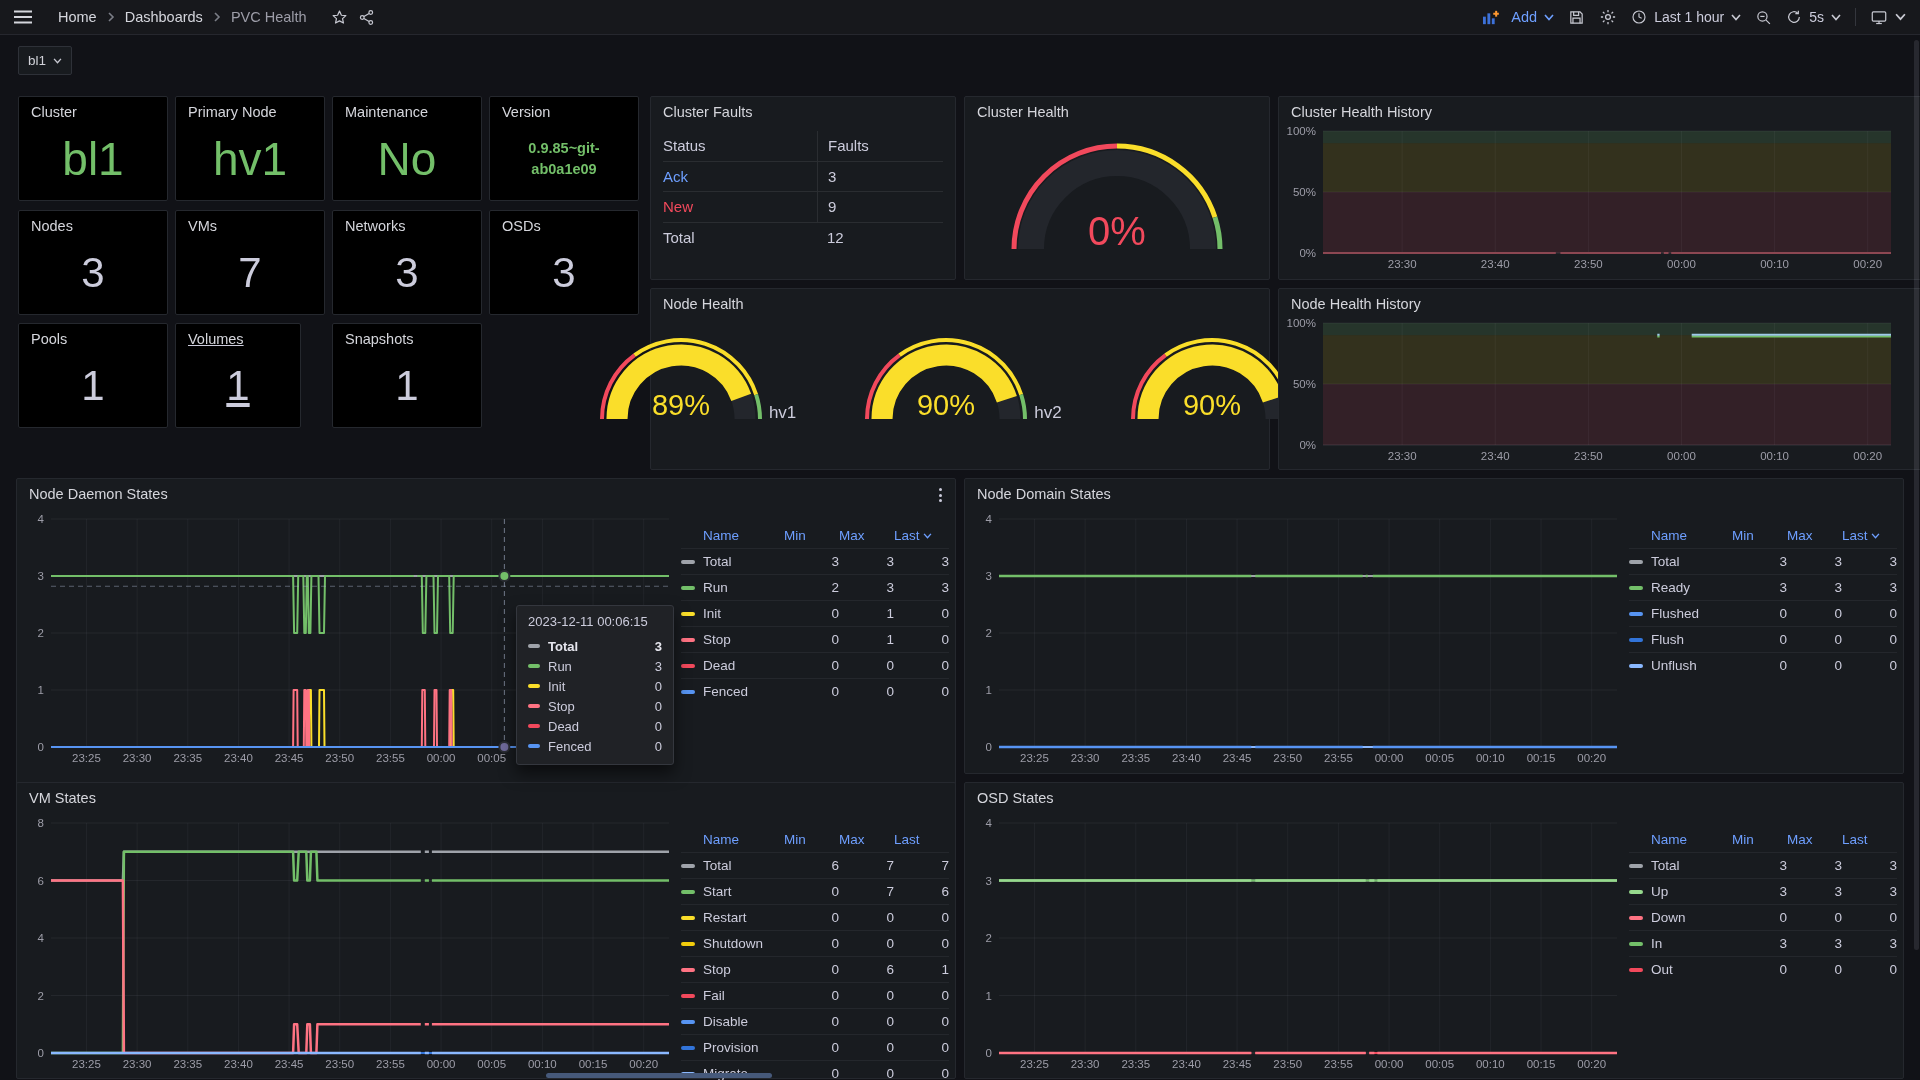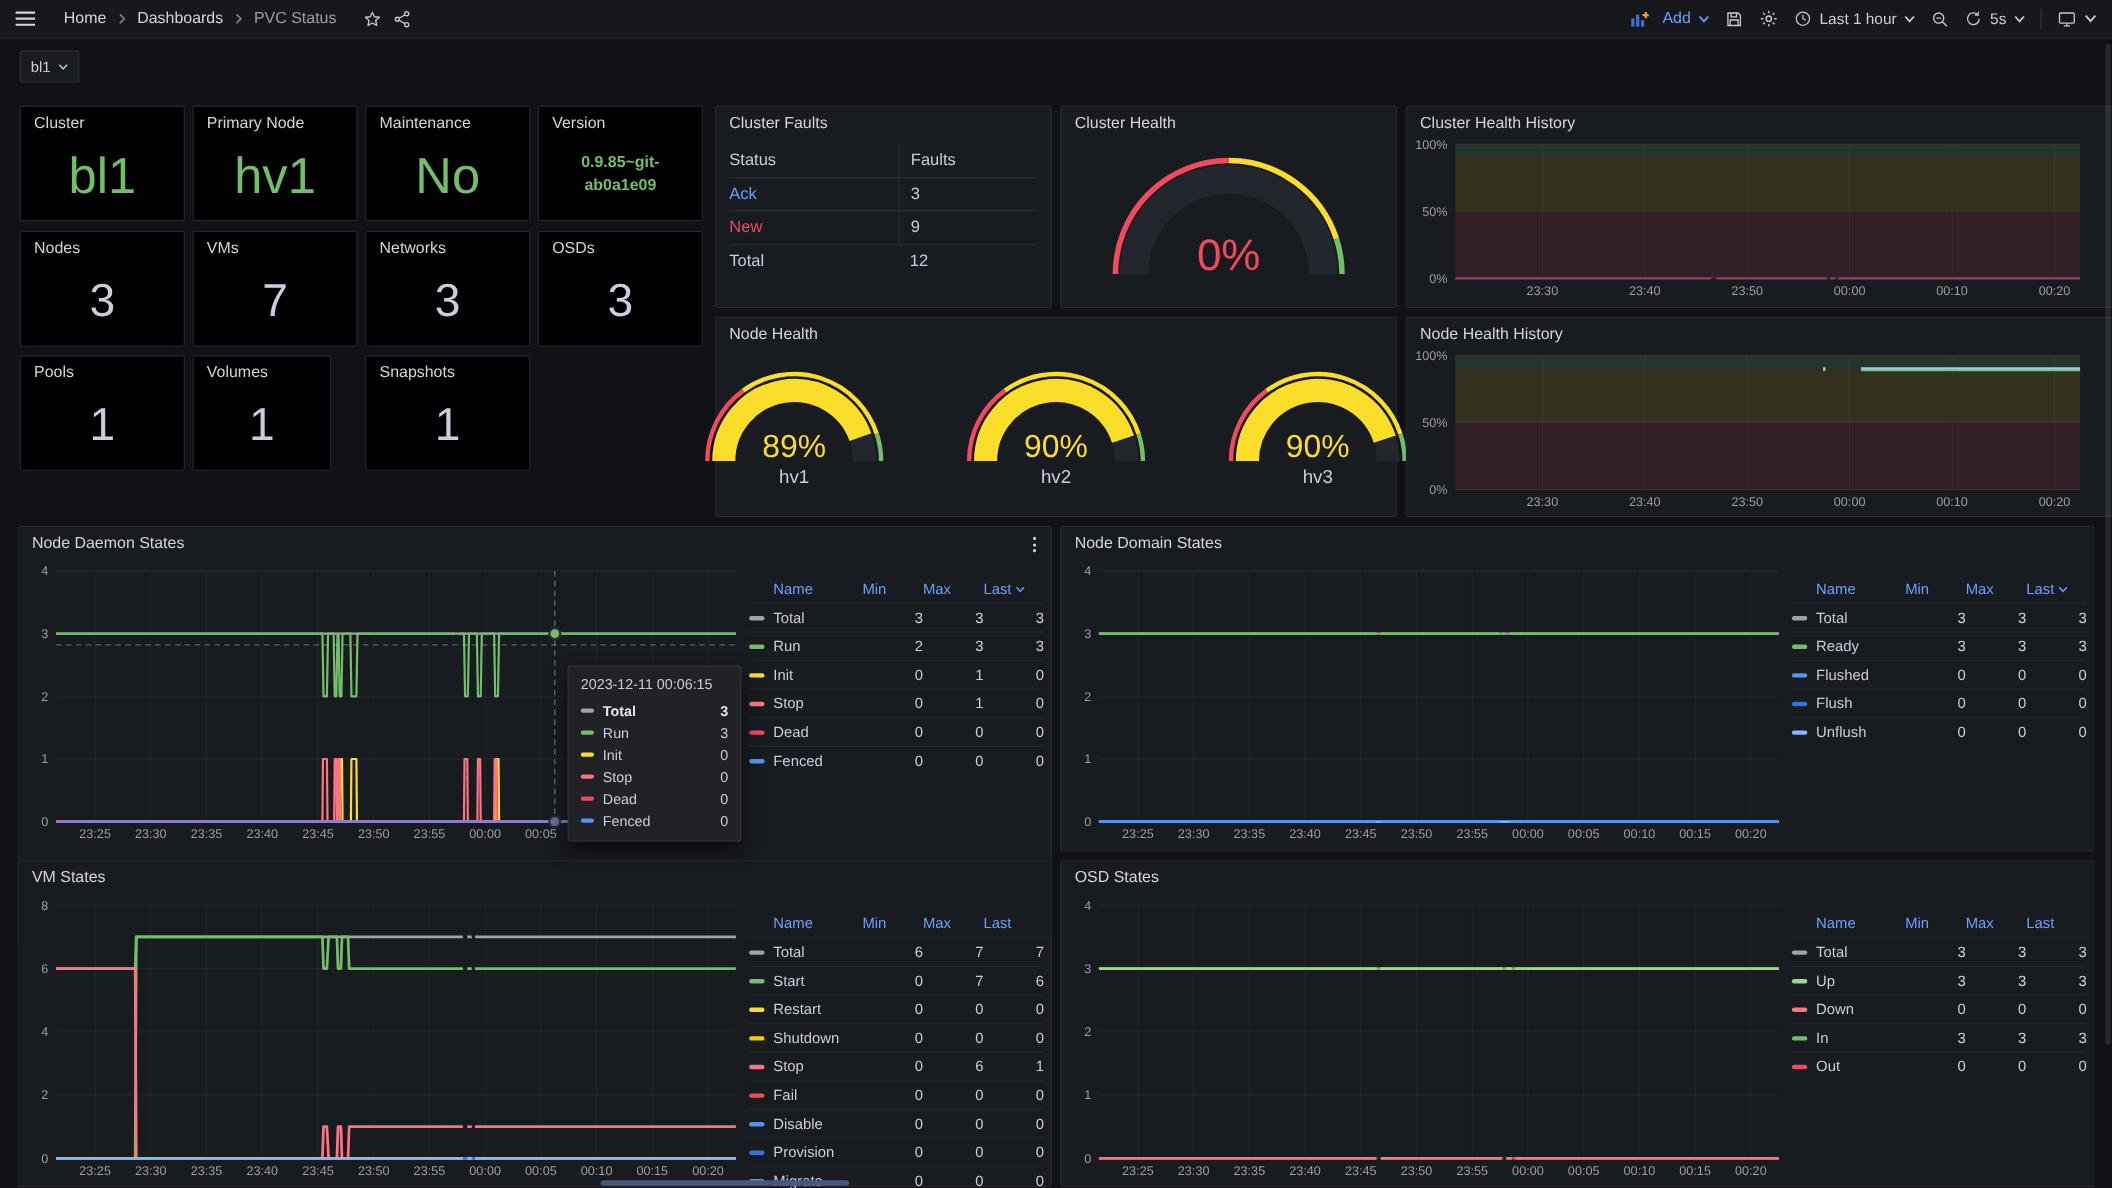--- a/index.html
+++ b/index.html
@@ -44,21 +44,21 @@
   .lg-row.head{color:#6e9fff;border-top:none;cursor:pointer;font-weight:500}
   .lg-name{flex:1;display:flex;align-items:center;gap:8px;color:#ccccdc}
   .head .lg-name{color:#6e9fff;padding-left:22px}
   .lg-sw{width:14px;height:4px;border-radius:2px;flex:none}
   .lg-num{width:55px;text-align:right;color:#ccccdc}
   .head .lg-num{color:#6e9fff;display:flex;justify-content:flex-start;align-items:center;gap:3px}
   .chart{position:absolute}
   
   .gaugewrap{display:flex;justify-content:center;margin-top:8px}
   .gaugerow{display:flex;justify-content:center;gap:62px;margin-top:12px}
-  .gblock{display:flex;flex-direction:column;align-items:center}
+  .gblock{display:flex;flex-direction:row;align-items:flex-end}
   .glabel{font-size:17px;color:#ccccdc;margin-top:1px}
   
   .tooltip{position:absolute;left:499px;top:126px;width:158px;background:#202226;border:1px solid #34373e;
     border-radius:3px;box-shadow:0 8px 16px rgba(0,0,0,.55);padding:8px 11px;font-size:13px;z-index:20;box-sizing:border-box}
   .tt-time{color:#ccccdc;margin-bottom:7px;font-size:13px}
   .tt-row{display:flex;align-items:center;gap:8px;height:20px}
   .tt-row .lg-sw{width:12px}
   .tt-name{color:#ccccdc}
   .tt-val{margin-left:auto;color:#ccccdc}
   .tt-row.first .tt-name,.tt-row.first .tt-val{font-weight:700;color:#e6e6ee}
@@ -90,21 +90,21 @@
       <svg width="8" height="10" viewBox="0 0 8 10">
           <polyline points="2,1 6,5 2,9" fill="none" stroke="#7b7e87" stroke-width="1.6"></polyline>
         </svg>
     </span>
     <span class="crumb">Dashboards</span>
     <span class="crumb-sep">
       <svg width="8" height="10" viewBox="0 0 8 10">
           <polyline points="2,1 6,5 2,9" fill="none" stroke="#7b7e87" stroke-width="1.6"></polyline>
         </svg>
     </span>
-    <span class="crumb dim">PVC Status</span>
+    <span class="crumb dim">PVC Health</span>
     <span style="width:4px"></span>
     <span class="icon-btn">
       <svg width="17" height="17" viewBox="0 0 24 24">
           <path d="M12 3l2.7 5.8 6.3.6-4.7 4.2 1.3 6.2L12 16.8 6.4 19.8l1.3-6.2L3 9.4l6.3-.6z" fill="none" stroke="#c8c9d2" stroke-width="1.7" stroke-linejoin="round"></path>
         </svg>
     </span>
     <span class="icon-btn">
       <svg width="17" height="17" viewBox="0 0 24 24" fill="none" stroke="#c8c9d2" stroke-width="1.7">
           <circle cx="18" cy="5" r="2.6"></circle>
           <circle cx="6" cy="12" r="2.6"></circle>
@@ -223,21 +223,21 @@
       <div class="stat-value sv-md" style="color: rgb(204, 204, 220);">3</div>
     </div>
     <div class="stat-panel" style="left: 489px; top: 210px; width: 150px; height: 105px;">
       <div class="stat-title">OSDs</div>
       <div class="stat-value sv-md" style="color: rgb(204, 204, 220);">3</div>
     </div>
     <div class="stat-panel" style="left: 18px; top: 323px; width: 150px; height: 105px;">
       <div class="stat-title">Pools</div>
       <div class="stat-value sv-md" style="color: rgb(204, 204, 220);">1</div>
     </div>
-    <div class="stat-panel" style="left: 175px; top: 323px; width: 126px; height: 105px;">
+    <div class="stat-panel" style="left: 175px; top: 323px; width: 126px; height: 105px; text-decoration: underline;">
       <div class="stat-title">Volumes</div>
       <div class="stat-value sv-md" style="color: rgb(204, 204, 220);">1</div>
     </div>
     <div class="stat-panel" style="left: 332px; top: 323px; width: 150px; height: 105px;">
       <div class="stat-title">Snapshots</div>
       <div class="stat-value sv-md" style="color: rgb(204, 204, 220);">1</div>
     </div>
   </div>
 
 <div class="panel" id="panel-faults" style="left:650px;top:96px;width:306px;height:184px">

